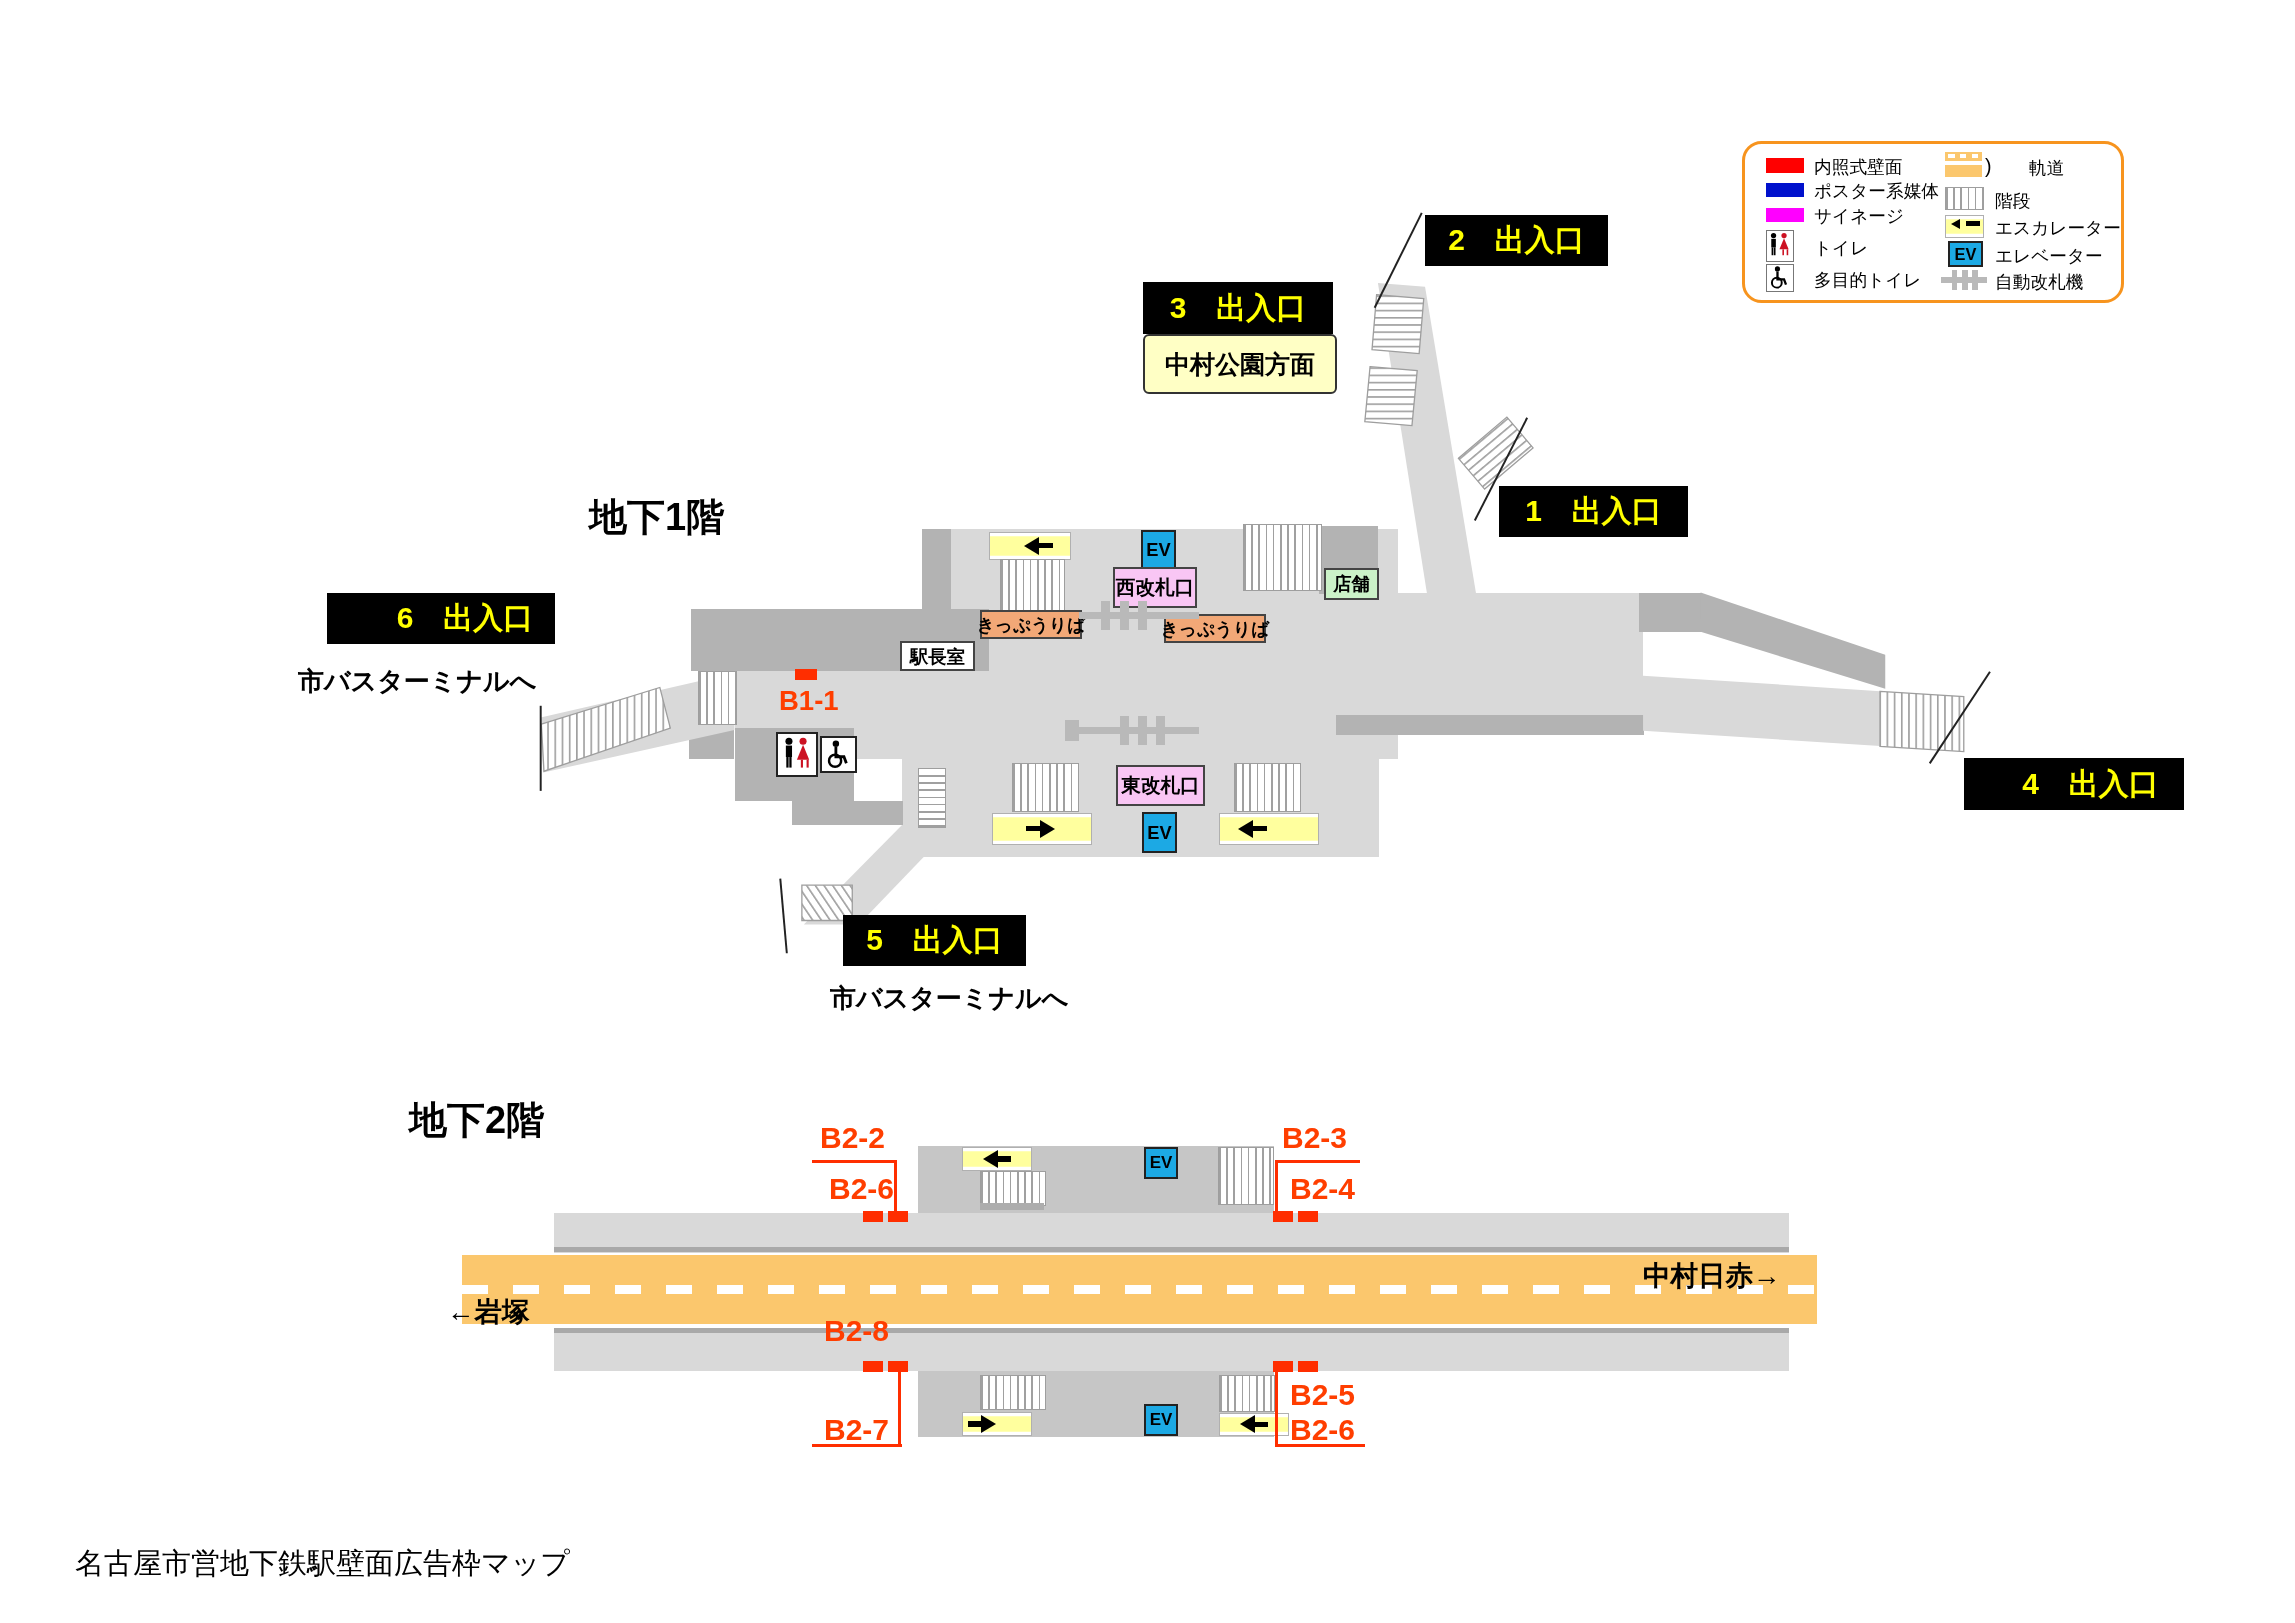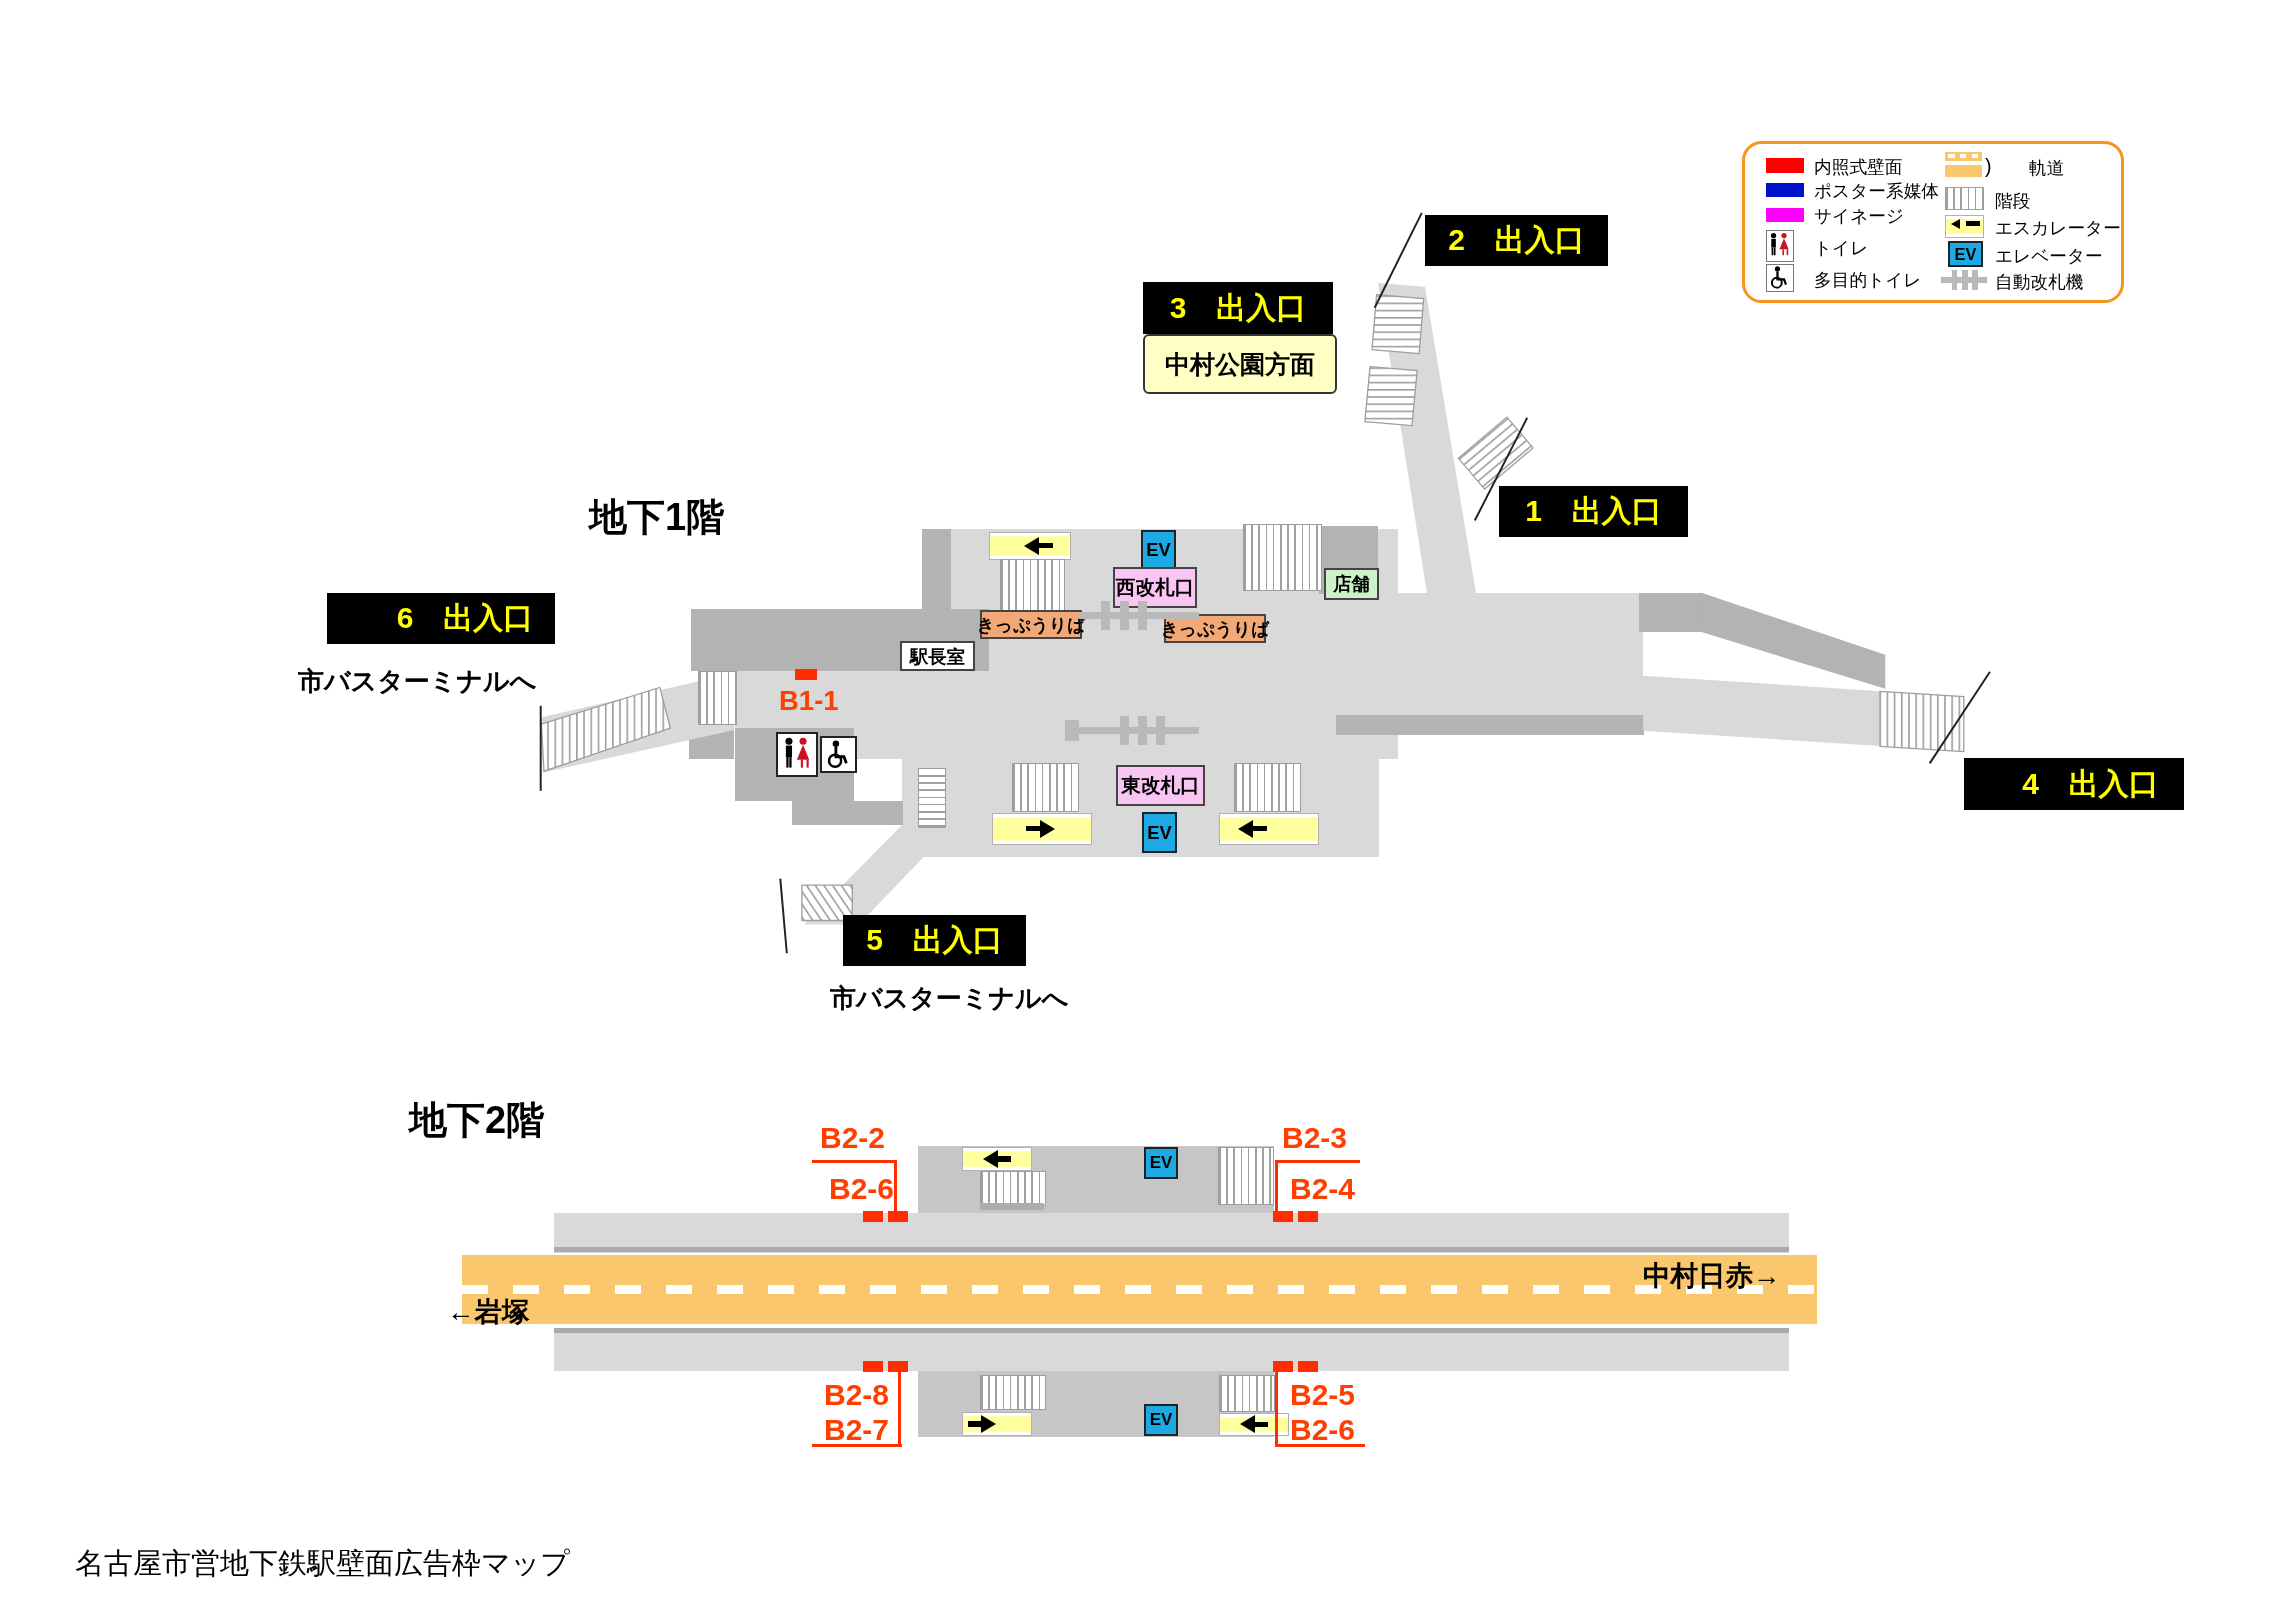--- a/index.html
+++ b/index.html
@@ -309,21 +309,21 @@
   <div class="adlabel" style="left:1282px;top:1121px;">B2-3</div>
   <div class="redline" style="left:1275px;top:1160px;width:85px;height:3.3px;"></div>
   <div class="redline" style="left:1275px;top:1160px;width:3.3px;height:52px;"></div>
   <div class="adlabel" style="left:1290px;top:1172px;">B2-4</div>
   <div class="admark" style="left:1273px;top:1211px;width:19.6px;height:10.5px;"></div>
   <div class="admark" style="left:1298px;top:1211px;width:19.6px;height:10.5px;"></div>
 
   <div class="admark" style="left:863px;top:1361px;width:19.6px;height:10.5px;"></div>
   <div class="admark" style="left:888px;top:1361px;width:19.6px;height:10.5px;"></div>
   <div class="redline" style="left:898px;top:1372px;width:3.3px;height:73px;"></div>
-  <div class="adlabel" style="left:824px;top:1378px;text-align:center;">B2-8</div>
+  <div class="adlabel" style="left:824px;top:1314px;text-align:center;">B2-8</div>
   <div class="adlabel" style="left:824px;top:1413px;">B2-7</div>
   <div class="redline" style="left:812px;top:1444px;width:90px;height:3.3px;"></div>
 
   <div class="admark" style="left:1273px;top:1361px;width:19.6px;height:10.5px;"></div>
   <div class="admark" style="left:1298px;top:1361px;width:19.6px;height:10.5px;"></div>
   <div class="redline" style="left:1275px;top:1372px;width:3.3px;height:73px;"></div>
   <div class="adlabel" style="left:1290px;top:1378px;">B2-5</div>
   <div class="adlabel" style="left:1290px;top:1413px;">B2-6</div>
   <div class="redline" style="left:1275px;top:1444px;width:90px;height:3.3px;"></div>
 

